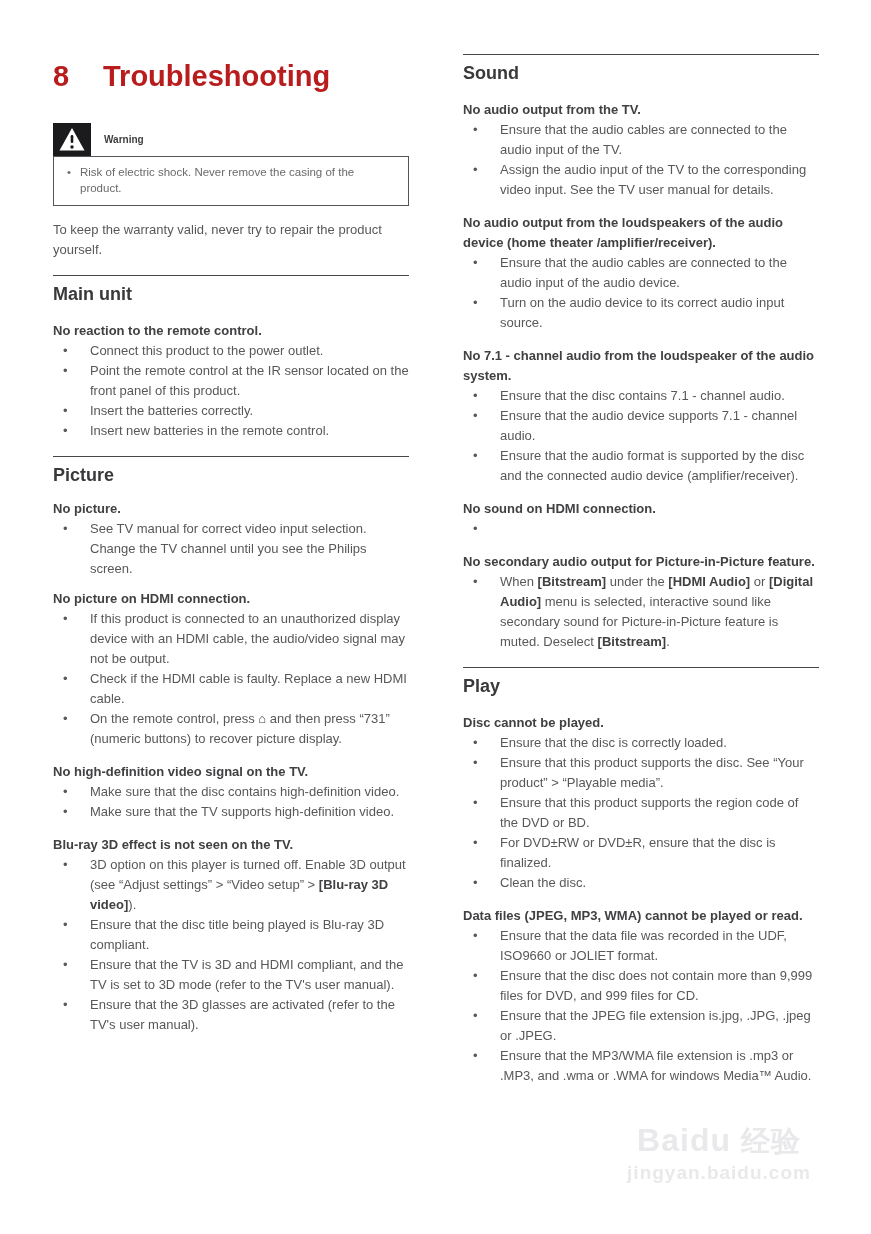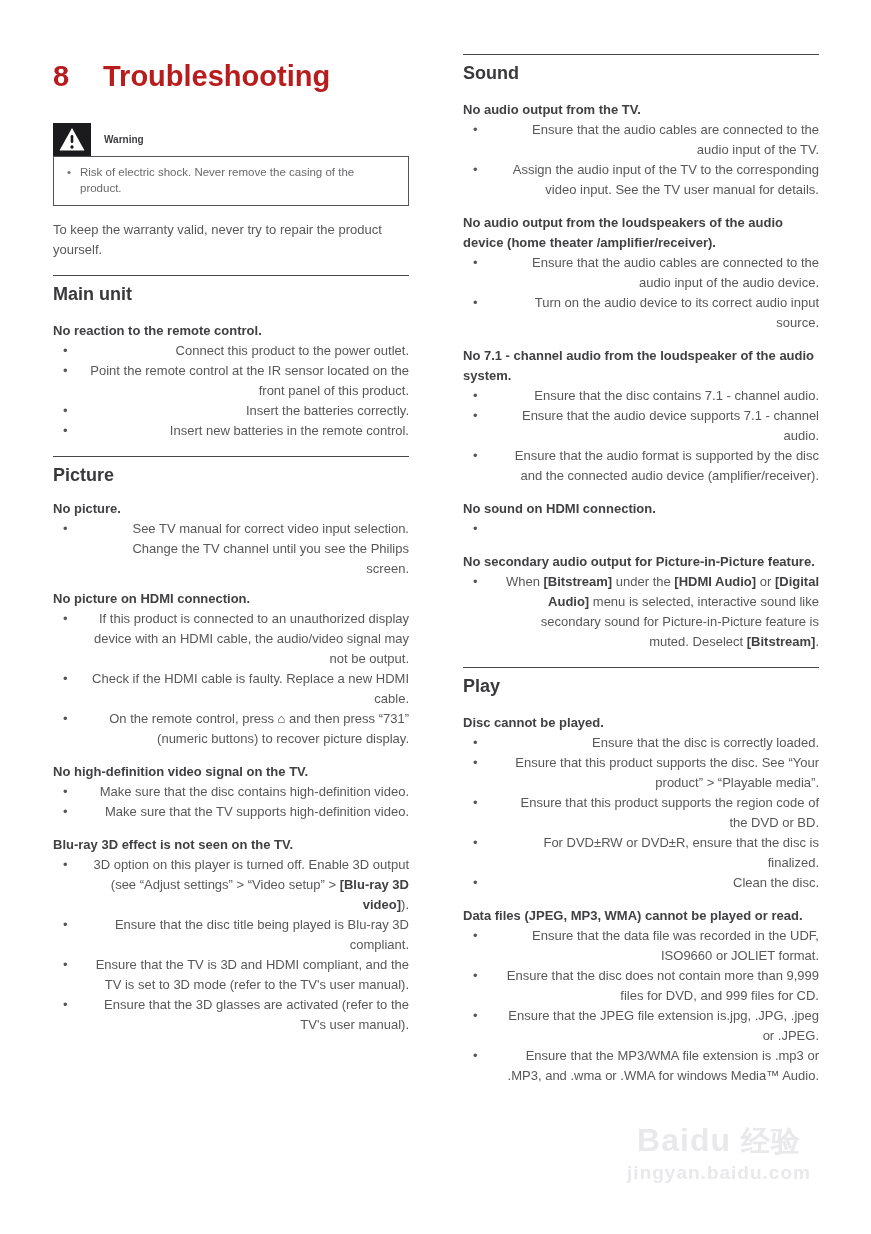--- a/index.html
+++ b/index.html
@@ -27,21 +27,21 @@
 
   .section{margin-top:15px;border-top:1px solid #47474a;padding-top:5px;}
   #col-right .section:first-child{margin-top:0;}
   .section-heading{font-size:18px;line-height:27px;font-weight:600;color:#39393b;margin-bottom:6px;}
 
   .problem{font-weight:bold;color:#414143;margin-top:13px;}
   .problem.gap{margin-top:10px;}
 
   .bullet-item{display:flex;}
   .bullet-item .mk{flex:none;width:27px;padding-left:10px;}
-  .bullet-item .btext{flex:1;text-align:right;}
+  .bullet-item .btext{flex:1;}
   .bold{font-weight:bold;color:#414143;}
   .inline-icon{font-weight:bold;color:#3a3a3c;}
 
   .watermark{position:absolute;left:610px;top:1120px;width:218px;text-align:center;
     color:#e9e9eb;user-select:none;}
   .wm-logo{font-size:32px;line-height:40px;font-weight:bold;letter-spacing:1px;white-space:nowrap;}
   .wm-logo .cn{font-size:29px;}
   .wm-site{font-size:19px;line-height:24px;font-weight:bold;letter-spacing:1px;}
 </style>
 </head>

